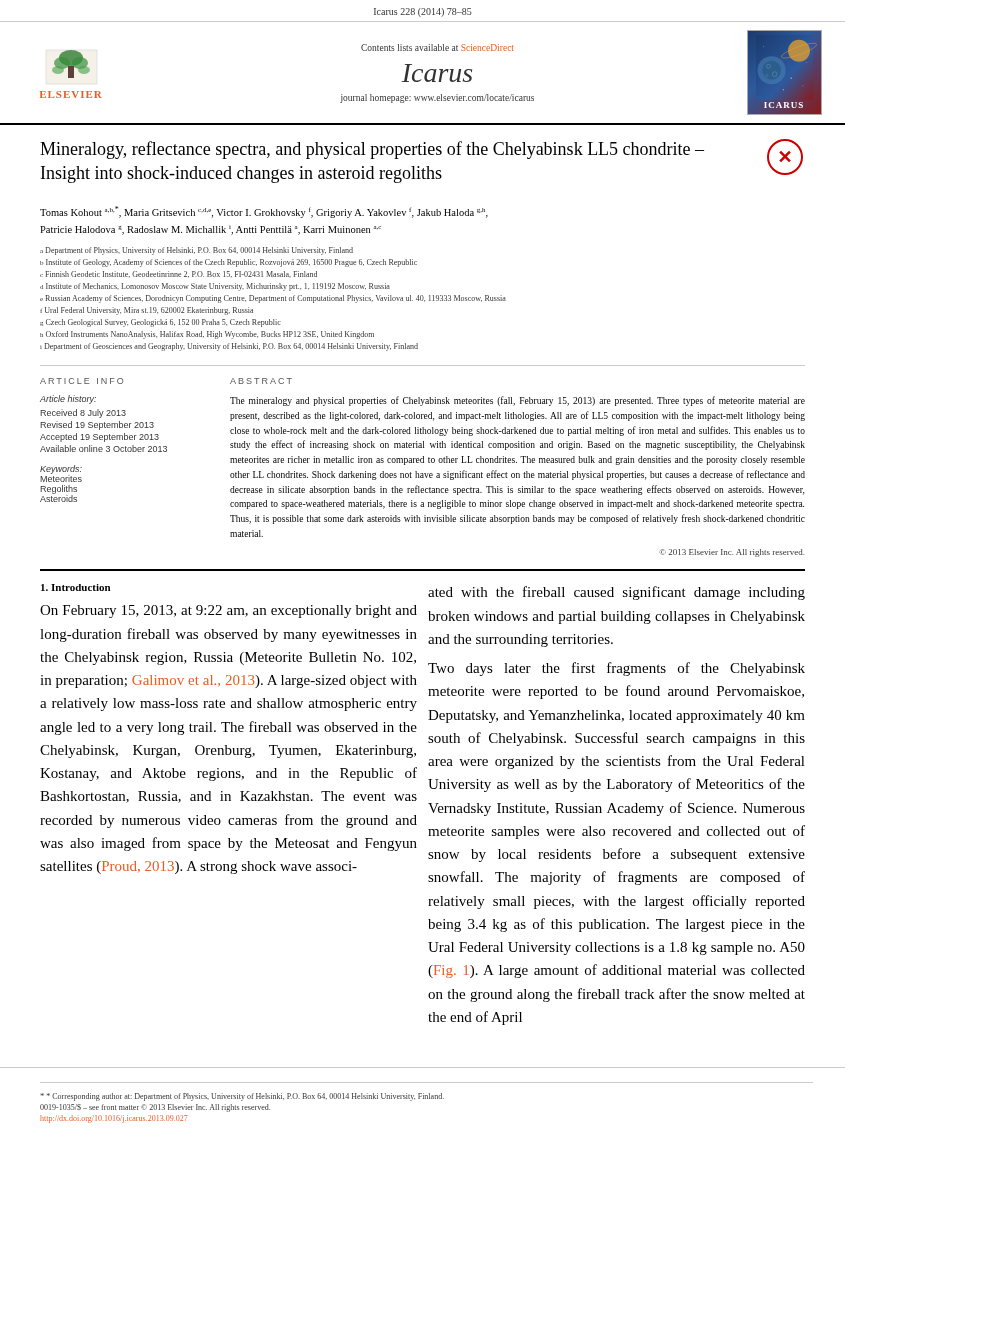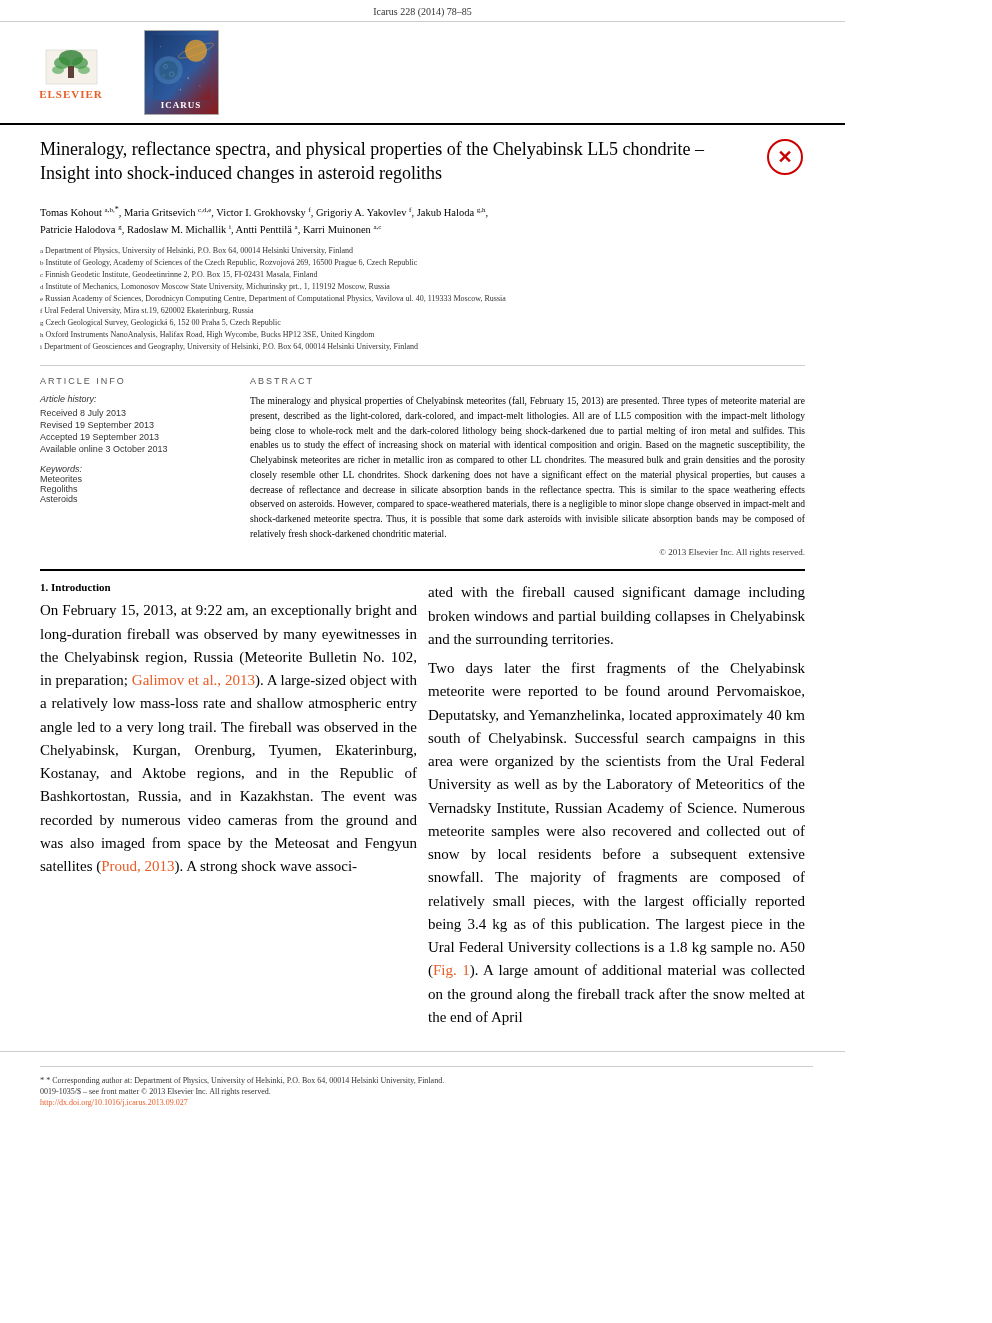--- a/index.html
+++ b/index.html
@@ -215,21 +215,20 @@
     
     .divider {
       border: none;
       border-top: 1px solid #ccc;
       margin: 8px 0;
     }
 
     
     .two-col {
       display: flex;
-      gap: 20px;
       margin-top: 10px;
     }
 
     .col-left {
       width: 190px;
       flex-shrink: 0;
     }
 
     .col-right {
       flex: 1;
@@ -326,21 +325,21 @@
     }
 
     .inline-link {
       color: #e85c25;
       text-decoration: none;
     }
 
     
     .page-footer {
       border-top: 1px solid #ccc;
-      margin-top: 4px;
+      margin-top: 20px;
       padding-top: 6px;
       padding-left: 40px;
       padding-right: 32px;
     }
 
     .footer-note {
       font-size: 8px;
       color: #333;
       margin-bottom: 2px;
     }
@@ -375,20 +374,28 @@
           <ellipse cx="18" cy="15" rx="8" ry="6" fill="#388e3c" opacity="0.7"></ellipse>
           <ellipse cx="36" cy="15" rx="8" ry="6" fill="#388e3c" opacity="0.7"></ellipse>
           <rect x="24" y="18" width="6" height="12" fill="#5d4037"></rect>
           <ellipse cx="14" cy="22" rx="6" ry="4" fill="#43a047" opacity="0.6"></ellipse>
           <ellipse cx="40" cy="22" rx="6" ry="4" fill="#43a047" opacity="0.6"></ellipse>
         </svg>
         <div class="elsevier-text">ELSEVIER</div>
       </div>
     </div>
 
+    <div class="journal-header-center">
+      <div class="sciencedirect-line">
+        <span>Contents lists available at</span>
+        <a href="#" class="sciencedirect-link">ScienceDirect</a>
+      </div>
+      <div class="journal-name-big">Icarus</div>
+      <div class="homepage-line">journal homepage: www.elsevier.com/locate/icarus</div>
+    </div>
 
     <div class="journal-header-right">
       <div class="icarus-cover">
         <svg width="73" height="83" viewBox="0 0 73 83" xmlns="http://www.w3.org/2000/svg">
           <defs>
             <linearGradient id="bg" x1="0%" y1="0%" x2="100%" y2="100%">
               <stop offset="0%" style="stop-color:#1a3a6e"></stop>
               <stop offset="60%" style="stop-color:#2d5a9e"></stop>
               <stop offset="100%" style="stop-color:#8b1a1a"></stop>
             </linearGradient>

